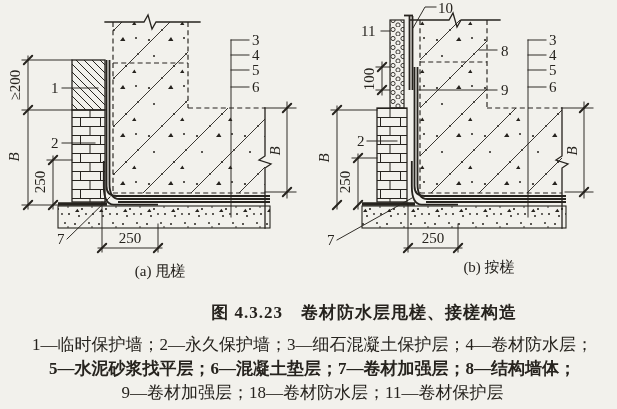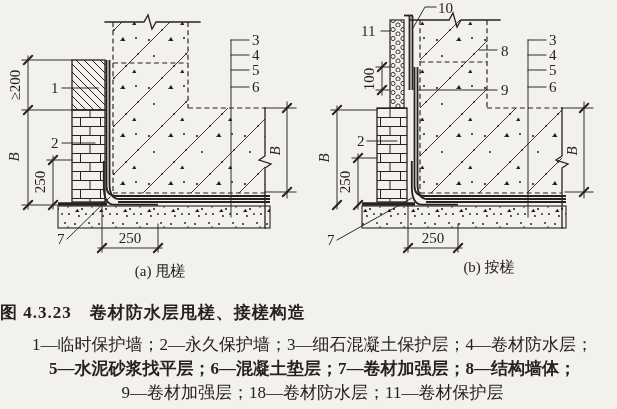--- a/index.html
+++ b/index.html
@@ -11,21 +11,21 @@
   }
   svg text{font-family:"Liberation Serif", serif;fill:#26231e;}
   .t{font-size:15px;}
   .tc{font-size:15px;}
   .ln{stroke:#26231e;stroke-width:1.3;fill:none;stroke-linecap:square;}
   .thin{stroke:#26231e;stroke-width:0.95;fill:none;stroke-linecap:square;}
   .dash{stroke:#26231e;stroke-width:1.15;fill:none;stroke-dasharray:5 3.2;}
   .mem{stroke:#26231e;stroke-width:1.8;fill:none;stroke-linecap:butt;}
   .memx{stroke:#26231e;stroke-width:3.6;fill:none;}
   .tk{stroke:#26231e;stroke-width:2;fill:none;stroke-linecap:round;}
-  .caption-wrap{position:absolute;left:0;width:517px;text-align:left;}
+  .caption-wrap{position:absolute;left:0;width:517px;text-align:right;}
   #fig-title{top:301px;font-weight:bold;font-size:17px;letter-spacing:1px;}
   .legend-line{position:absolute;left:4px;width:617px;text-align:center;font-size:17px;}
 </style>
 </head>
 <body>
 
 
 
 <svg width="617" height="296" viewBox="0 0 617 296">
   <defs>

